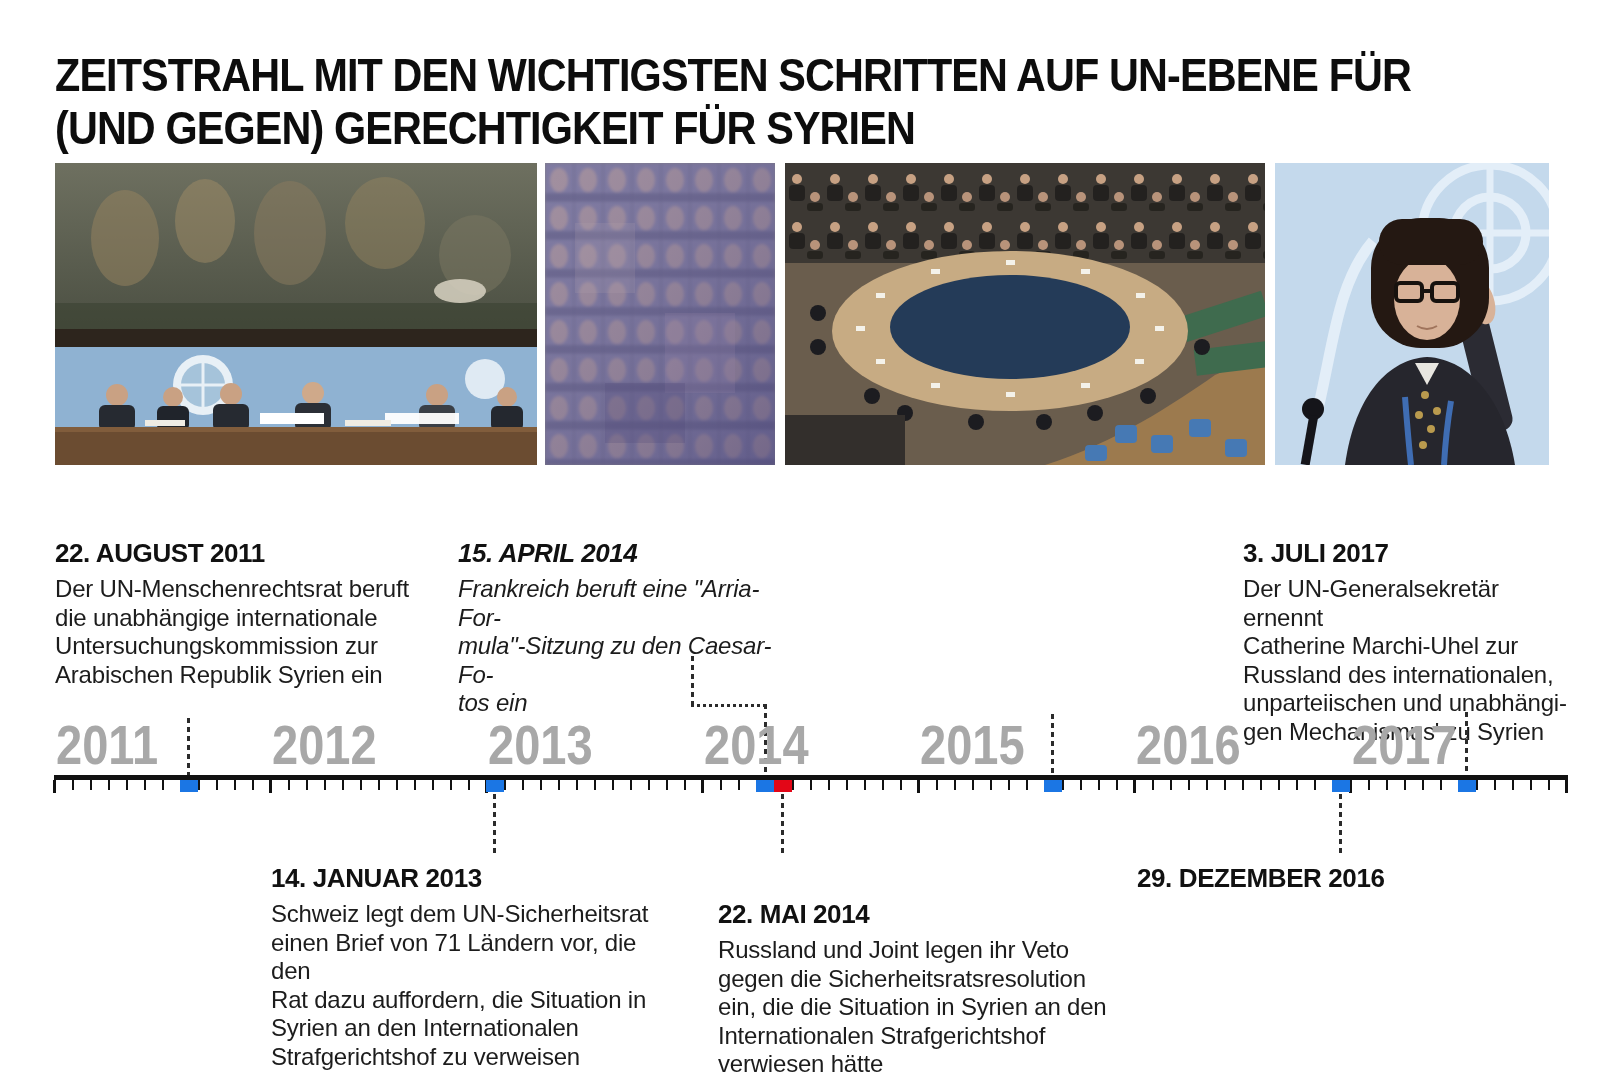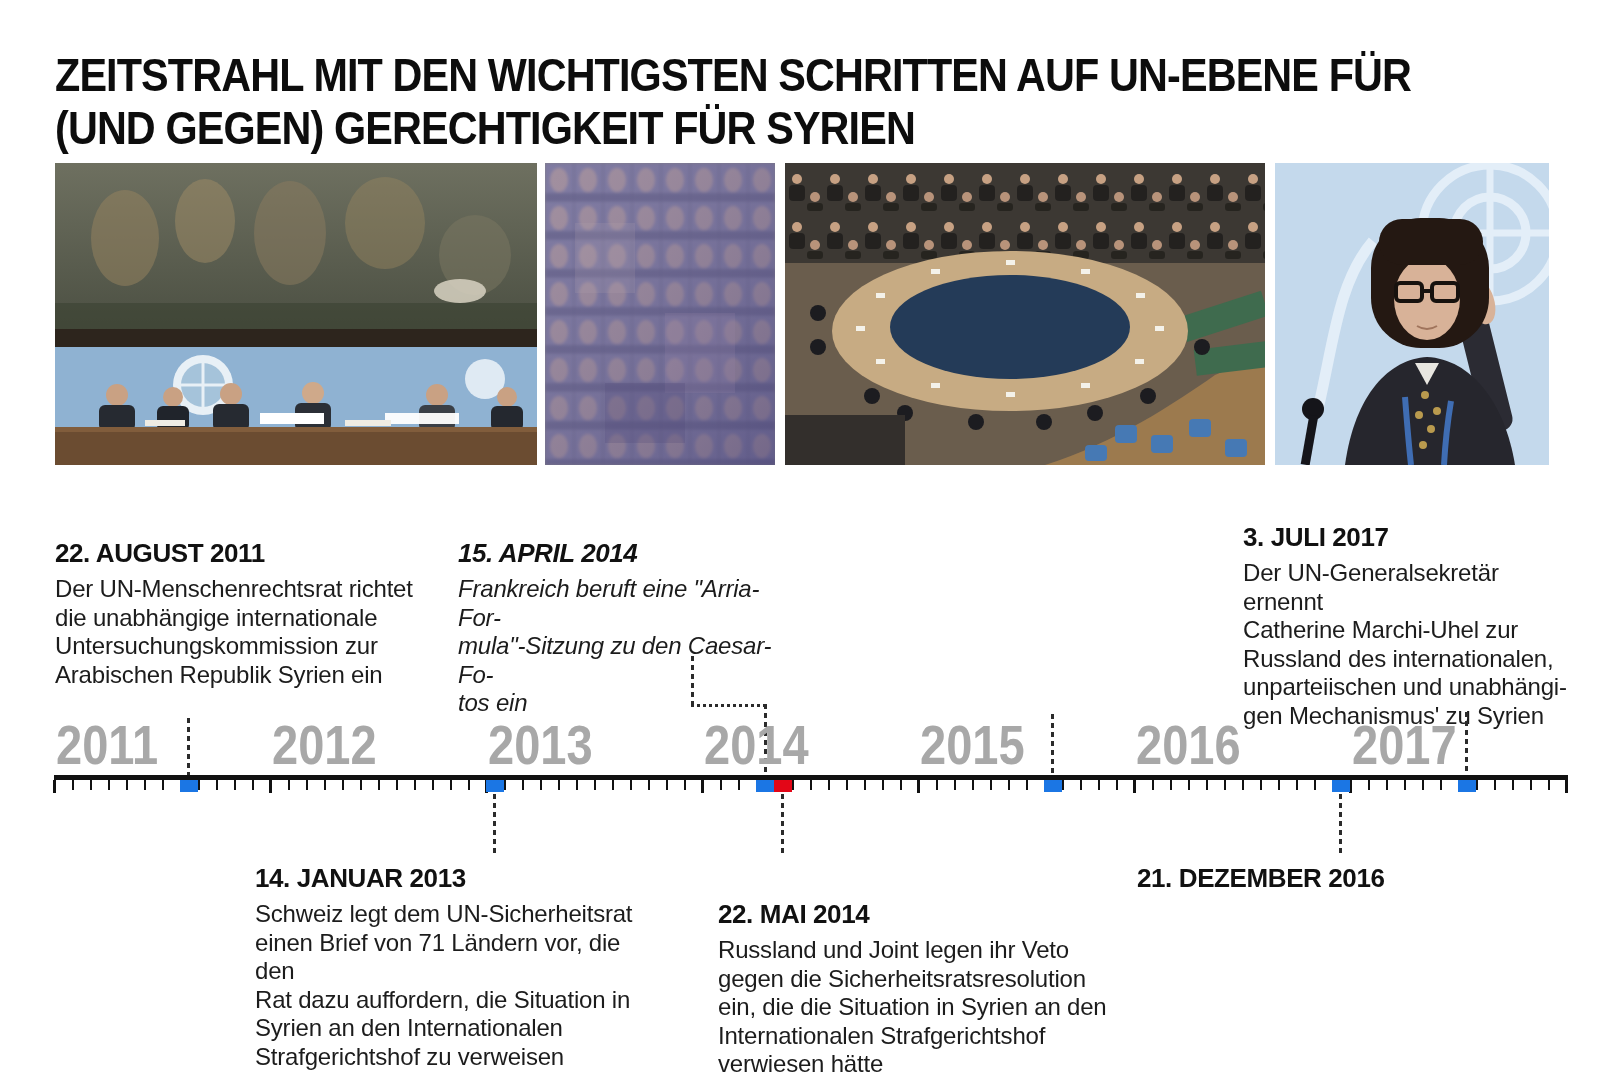--- a/index.html
+++ b/index.html
@@ -20,22 +20,22 @@
   .photo3{left:785px;width:480px;}
   .photo4{left:1275px;width:274px;}
 
   
   .event{position:absolute;}
   .ev-date{font-size:26px;font-weight:700;color:#111;letter-spacing:-0.4px;margin:0 0 6px 0;white-space:nowrap;}
   .ev-body{font-size:24px;line-height:28.5px;color:#1c1c1c;margin:0;white-space:pre-line;letter-spacing:-0.2px;}
   .ev-t1{left:55px;top:538px;width:390px;}
   .ev-t2{left:458px;top:538px;width:340px;font-style:italic;}
   .ev-t3{left:826px;top:538px;width:420px;}
-  .ev-t4{left:1243px;top:522px;width:330px;}
-  .ev-b1{left:255px;top:863px;width:400px;}
+  .ev-t4{left:1243px;top:538px;width:330px;}
+  .ev-b1{left:271px;top:863px;width:400px;}
   .ev-b2{left:718px;top:863px;width:420px;margin-top:36px;}
   .ev-b3{left:1137px;top:863px;width:400px;}
 
   
   .timeline{position:absolute;left:0;top:0;width:100%;height:100%;pointer-events:none;}
   .year-label{position:absolute;top:719px;font-size:56px;font-weight:700;color:#a8a8a8;
               letter-spacing:0px;transform:scaleX(.84);transform-origin:0 0;line-height:52px;}
   .axis-line{position:absolute;background:#111;}
   .tick{position:absolute;background:#111;}
   .marker{position:absolute;}
@@ -211,21 +211,21 @@
           <circle cx="144" cy="252" r="4"></circle>
         <circle cx="156" cy="266" r="4"></circle>
           <circle cx="148" cy="282" r="4"></circle>
       </g>
       <path d="M130 234 C132 260 134 284 136 302 M176 238 C172 262 170 284 169 302" stroke="#3f6db3" stroke-width="6" fill="none"></path>
     </svg>
   </div>
 
   <div class="event ev-t1">
     <p class="ev-date">22. AUGUST 2011</p>
-    <p class="ev-body">Der UN-Menschenrechtsrat richtet
+    <p class="ev-body">Der UN-Menschenrechtsrat beruft
 die unabhängige internationale
 Untersuchungskommission zur
 Arabischen Republik Syrien ein</p>
   </div>
   <div class="event ev-t2">
     <p class="ev-date">15. APRIL 2014</p>
     <p class="ev-body">Frankreich beruft eine "Arria-For-
 mula"-Sitzung zu den Caesar-Fo-
 tos ein</p>
   </div>
@@ -248,21 +248,21 @@
   </div>
   <div class="event ev-b2">
     <p class="ev-date">22. MAI 2014</p>
     <p class="ev-body">Russland und Joint legen ihr Veto
 gegen die Sicherheitsratsresolution
 ein, die die Situation in Syrien an den
 Internationalen Strafgerichtshof
 verwiesen hätte</p>
   </div>
   <div class="event ev-b3">
-    <p class="ev-date">21. DEZEMBER 2016</p>
+    <p class="ev-date">29. DEZEMBER 2016</p>
   </div>
 
   <div class="v-dash" style="left:187px;top:718px;height:57px;"></div>
   <div class="v-dash" style="left:691px;top:656px;height:50px;"></div>
   <div class="h-dash" style="left:691px;top:704px;width:76px;"></div>
   <div class="v-dash" style="left:764px;top:704px;height:71px;"></div>
   <div class="v-dash" style="left:1051px;top:714px;height:61px;"></div>
   <div class="v-dash" style="left:1465px;top:712px;height:63px;"></div>
   <div class="v-dash" style="left:493px;top:794px;height:62px;"></div>
   <div class="v-dash" style="left:781px;top:794px;height:62px;"></div>

